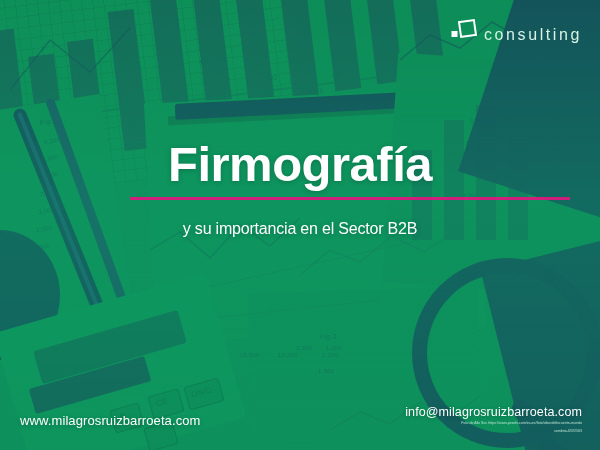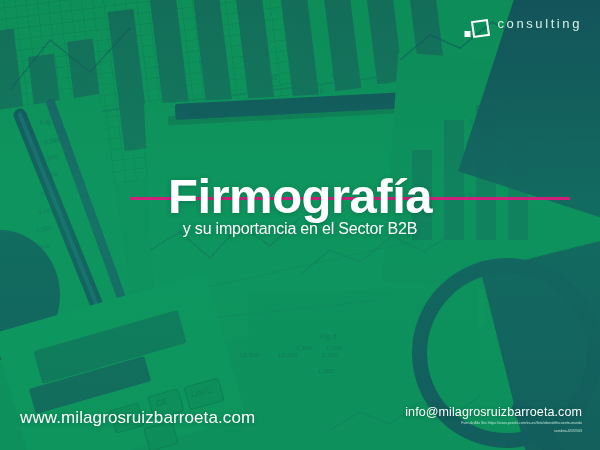--- a/index.html
+++ b/index.html
@@ -82,48 +82,47 @@
 
   
   .logo{position:absolute;right:18px;top:14px;display:flex;align-items:flex-start;gap:7px;}
   .logo-mark{position:relative;width:26px;height:24px;margin-top:4px;flex:none;}
   .logo-text{display:flex;flex-direction:column;line-height:1;}
   .logo-name{
     color:#ffffff;font-size:21px;letter-spacing:.4px;font-weight:400;
     font-family:"Liberation Sans",sans-serif;
   }
   .logo-sub{
-    color:#d8f2e6;font-size:13px;letter-spacing:2.6px;text-align:right;
-    margin-top:3px;font-family:"Liberation Sans",sans-serif;
+    color:#d8f2e6;font-size:16px;letter-spacing:2.6px;text-align:right;
+    margin-top:13px;font-family:"Liberation Sans",sans-serif;
   }
 
   
   .rule{
     position:absolute;left:130px;top:197px;width:440px;height:3px;
     background:#e0177f;opacity:.92;
   }
 
   
   .title{
     position:absolute;left:0;right:0;top:140px;text-align:center;
     color:#ffffff;font-size:49px;font-weight:bold;letter-spacing:-.5px;
     font-family:"Liberation Sans",sans-serif;line-height:1;
     text-shadow:0 1px 5px rgba(8,60,44,.35);
-    margin-top:32px;
   }
   .subtitle{
     position:absolute;left:0;right:0;top:220px;text-align:center;
     color:#ffffff;font-size:16px;font-weight:normal;letter-spacing:-.2px;
     font-family:"Liberation Sans",sans-serif;line-height:1.1;
     text-shadow:0 1px 5px rgba(8,60,44,.35);
   }
 
   
   .foot-left{
-    position:absolute;left:20px;bottom:22px;color:#ffffff;font-size:17px;
+    position:absolute;left:20px;bottom:22px;color:#ffffff;font-size:13px;
     font-family:"Liberation Sans",sans-serif;letter-spacing:.1px;
     text-shadow:0 1px 4px rgba(8,60,44,.4);
   }
   .foot-right{position:absolute;right:18px;bottom:16px;text-align:right;}
   .foot-mail{
     color:#ffffff;font-size:12.5px;font-family:"Liberation Sans",sans-serif;
     letter-spacing:.1px;text-shadow:0 1px 4px rgba(8,60,44,.4);display:block;
   }
   .foot-credit{
     color:#bfe6d5;font-size:3.6px;line-height:1.5;display:block;margin-top:2px;

